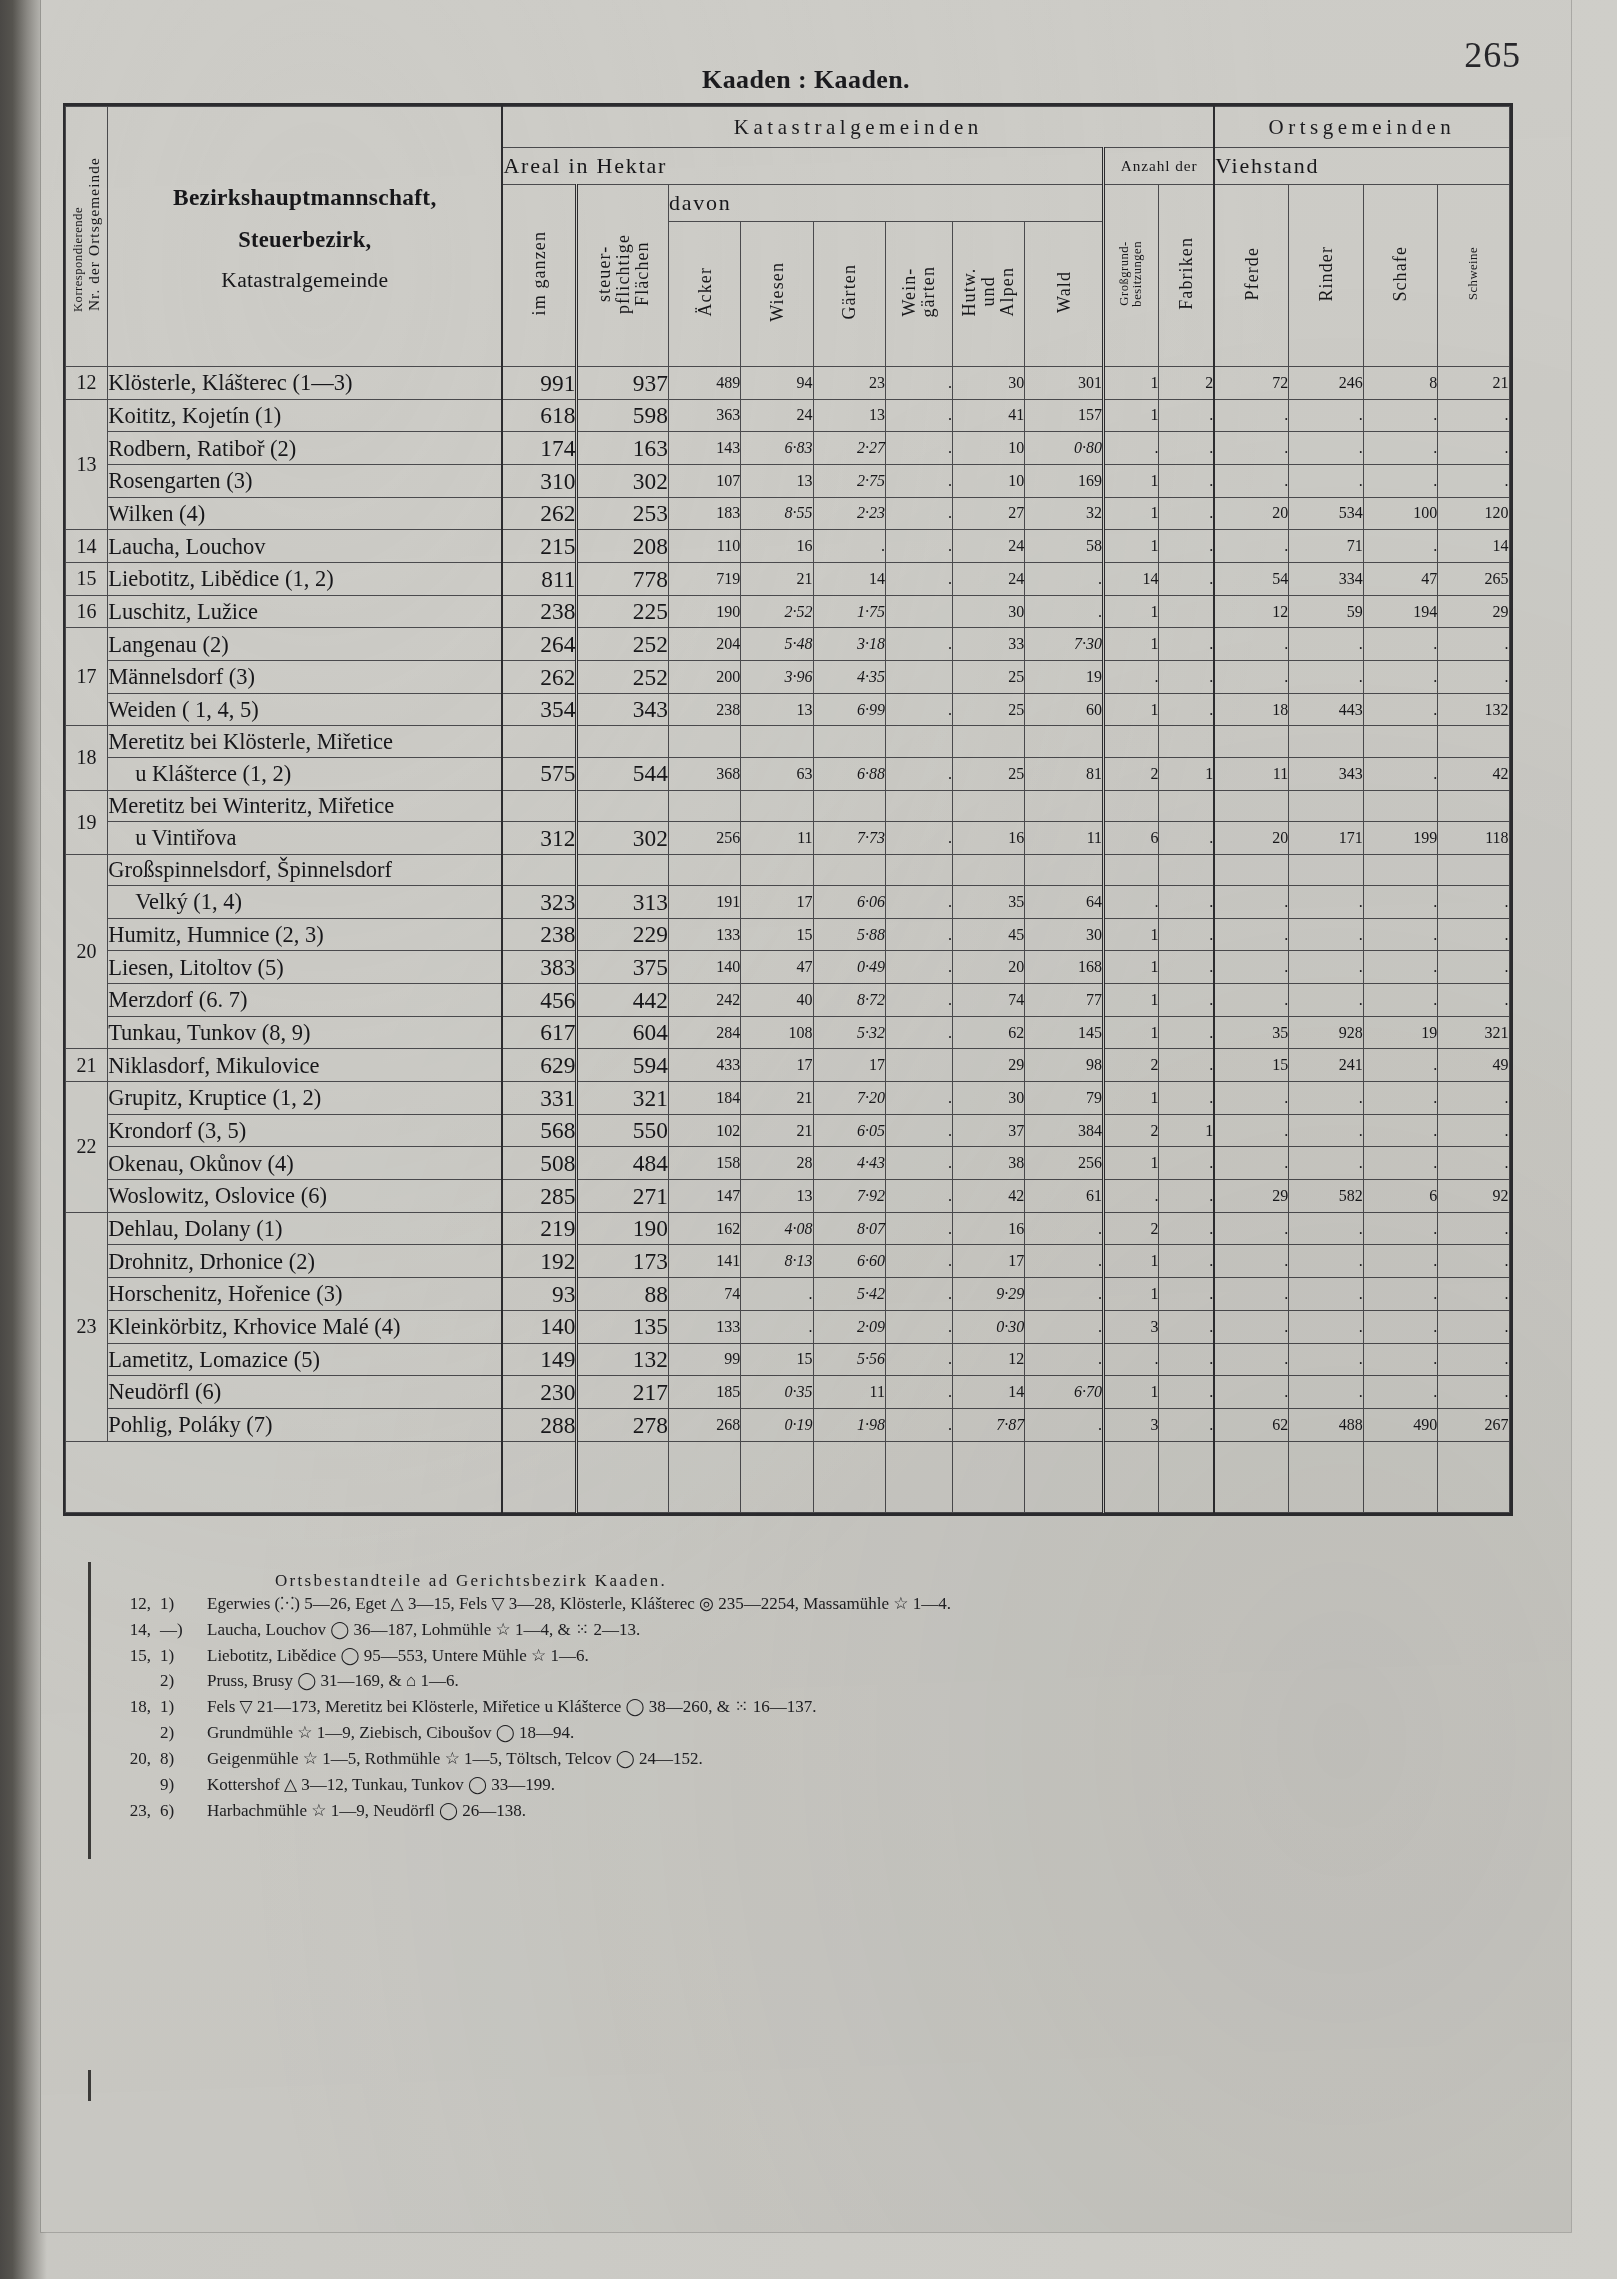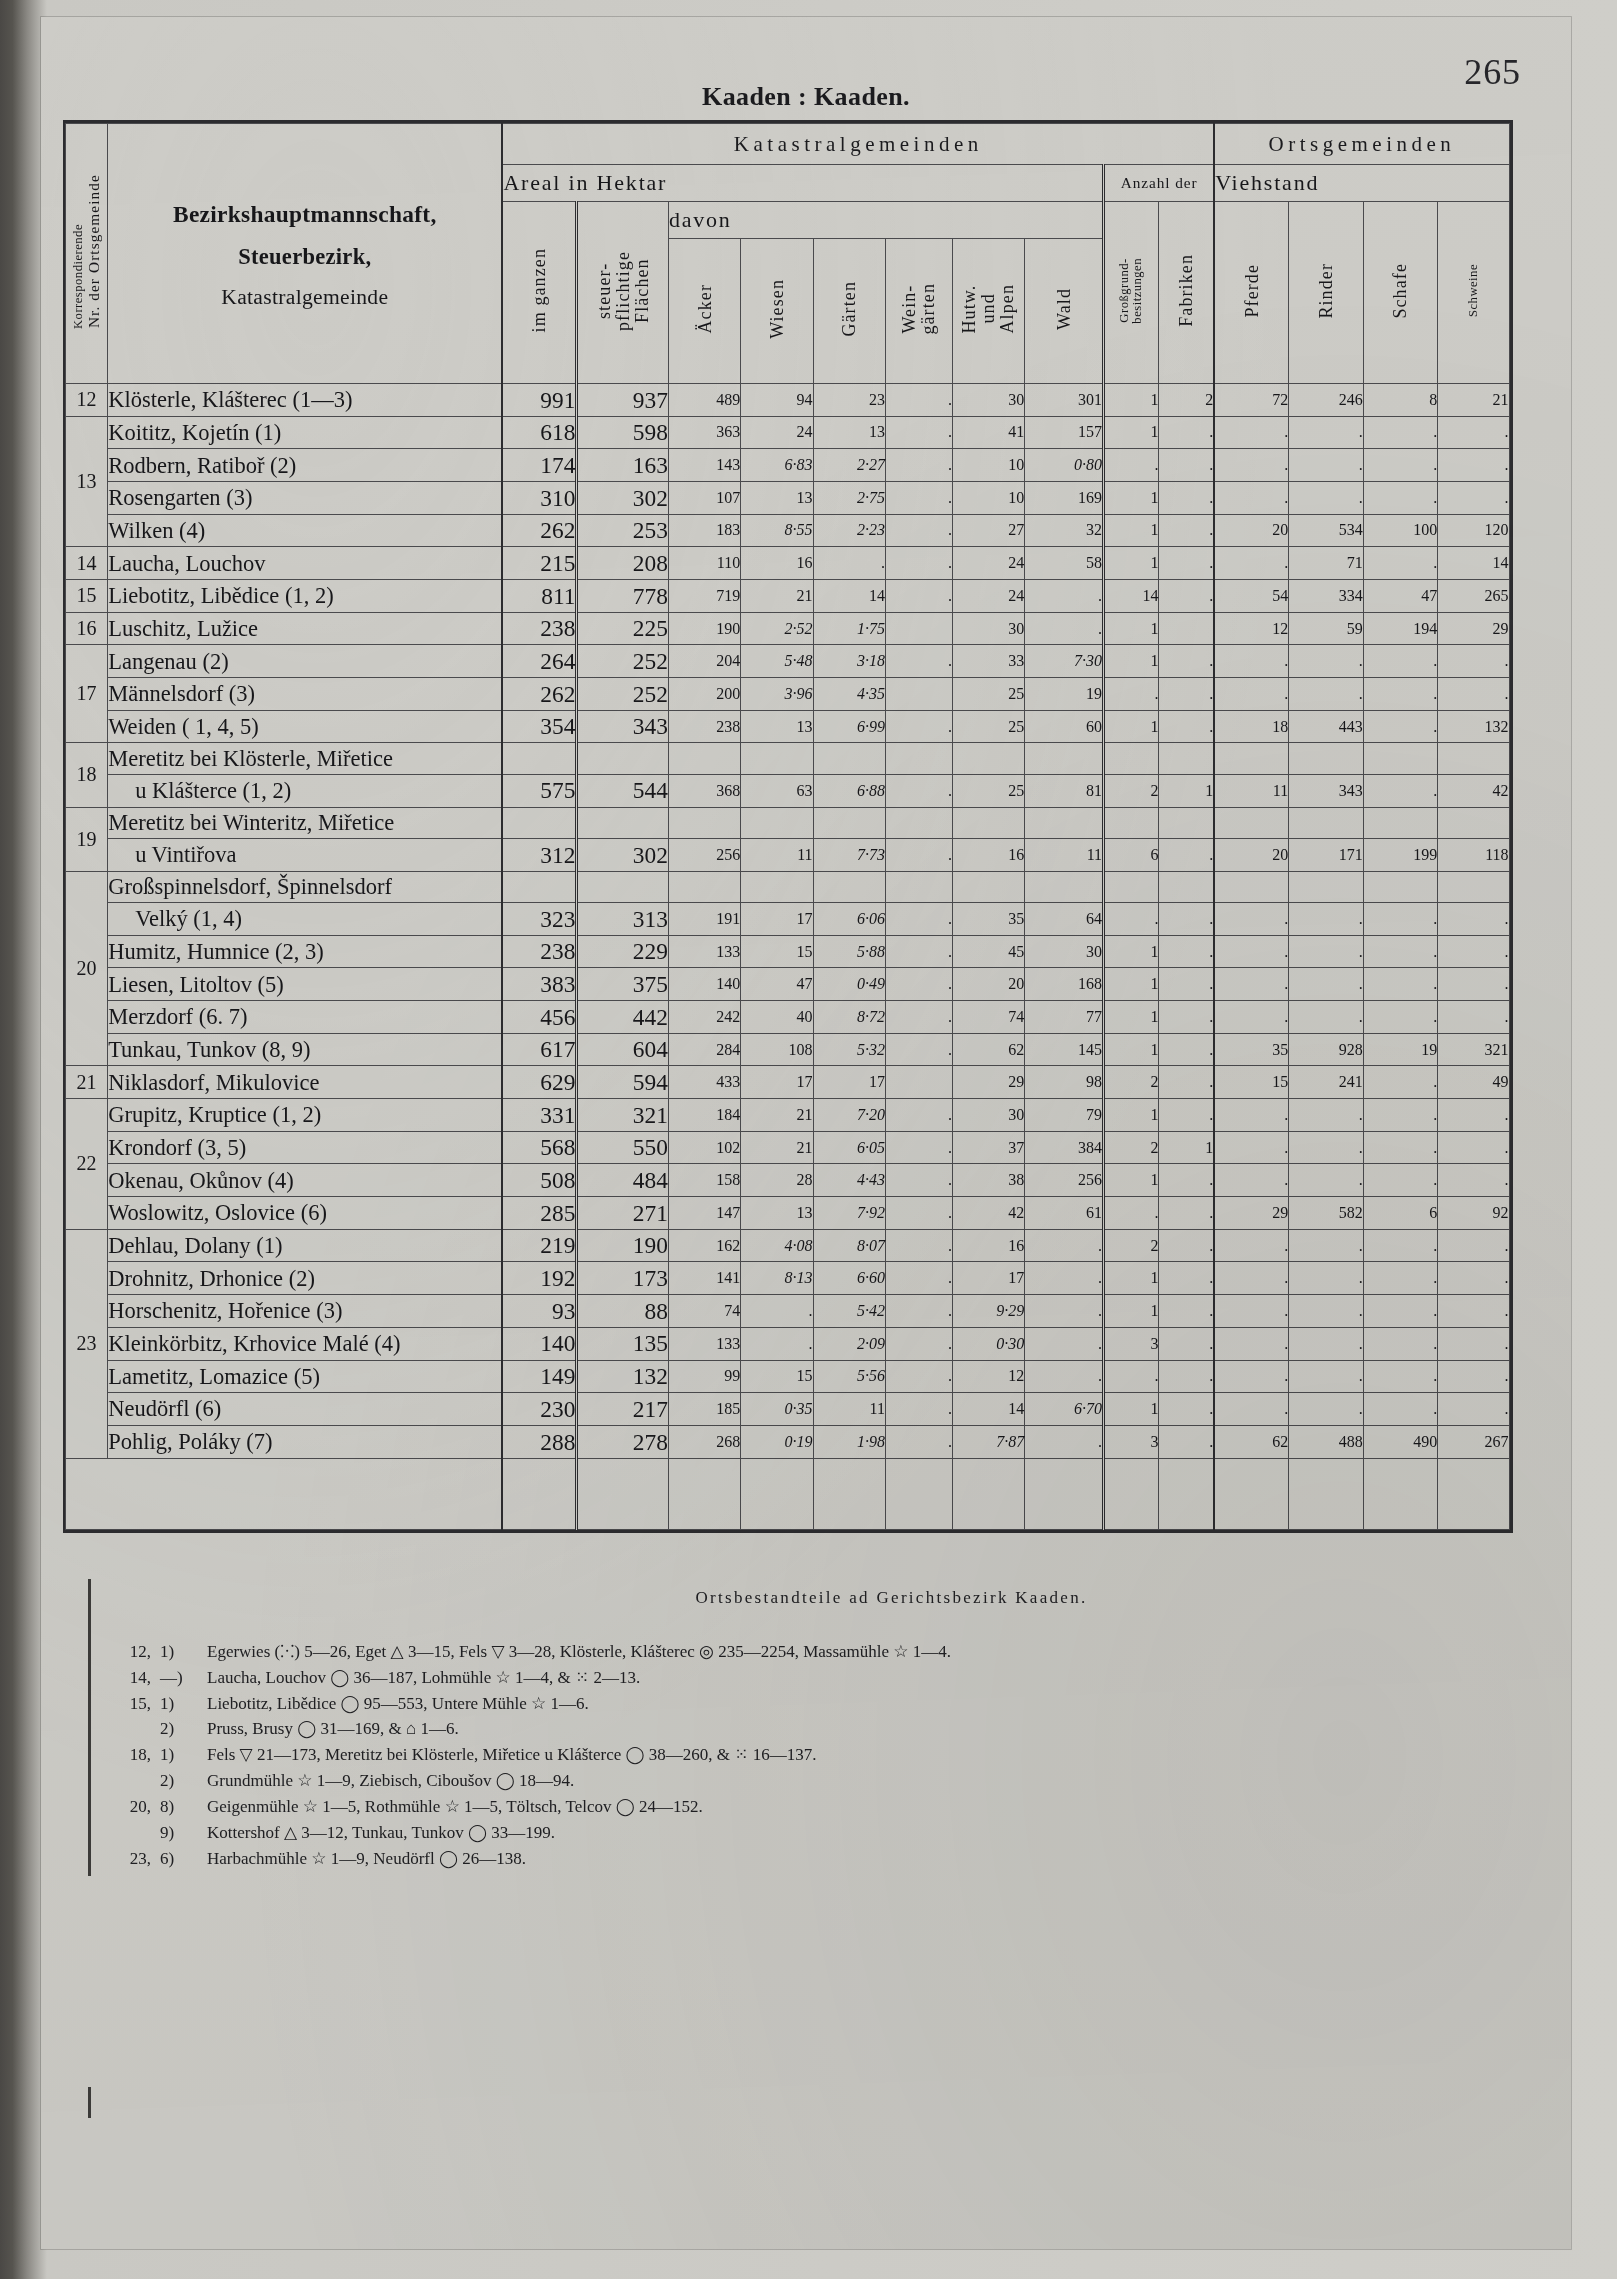--- a/index.html
+++ b/index.html
@@ -10,21 +10,21 @@
     overflow:hidden;
   }
   
   #scan{
     position:absolute;inset:0;
     background:
       linear-gradient(90deg,#4a4845 0px,#56544f 12.6px,#8a8883 27px,#c9c8c3 47px,#cfcec9 100%);
   }
   #page{
     position:absolute;
-    left:41px;top:17px;
+    left:41px;top:0;
     width:1530px;height:2232px;
     background:#cdccc7;
     box-shadow:0 0 0 0.9px rgba(90,88,84,.35);
   }
   
   #page:after{
     content:"";position:absolute;inset:0;pointer-events:none;
     background:
       radial-gradient(ellipse at 18% 12%, rgba(255,255,255,.22), rgba(255,255,255,0) 55%),
       radial-gradient(ellipse at 85% 78%, rgba(120,118,112,.13), rgba(0,0,0,0) 60%),
@@ -103,21 +103,21 @@
   td.small .it{font-style:italic;}
 
   .grpsep td{border-top:1.8px solid #3a3a3d !important;}
 
   
   #notes{
     position:absolute;left:63px;top:1571px;width:1404px;
     color:#202023;
   }
   #notes .nhead{
-    font-size:17px;letter-spacing:2.3px;margin-left:171px;margin-bottom:31px;text-align:center;
+    font-size:17px;letter-spacing:2.3px;margin-left:171px;
   }
   #notes ul{list-style:none;margin:0;padding:0;}
   #notes li{
     font-size:17px;line-height:1.52;white-space:nowrap;
   }
   #notes .key{display:inline-block;width:47px;text-align:right;padding-right:9px;}
   #notes .sub{display:inline-block;width:47px;}
   
   #gutter{
     position:absolute;left:47px;top:1562px;width:2.7px;height:297px;background:#3c3b39;

